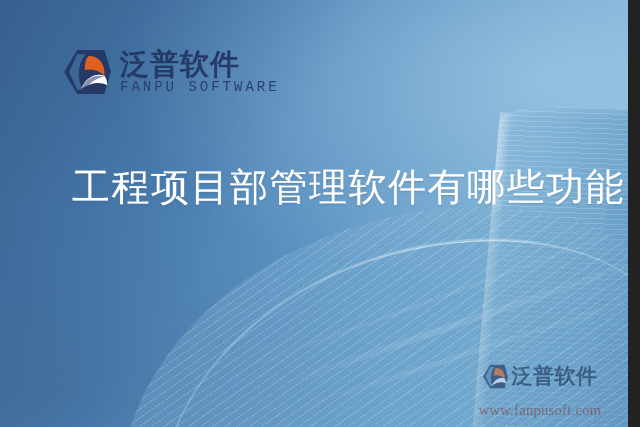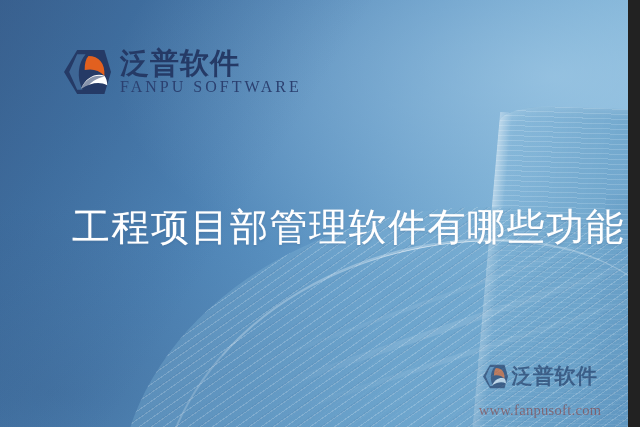--- a/index.html
+++ b/index.html
@@ -198,43 +198,42 @@
   }
   .logo-cn {
     font-family: "Liberation Sans", "DejaVu Sans", sans-serif;
     font-size: 29px;
     font-weight: 700;
     letter-spacing: 1px;
     color: #253a66;
     line-height: 1.02;
   }
   .logo-en {
-    font-family: Liberation Serif, serif;
-    font-size: 16px;
+    font-family: Liberation Mono, monospace;
+    font-size: 14px;
     font-weight: 400;
     letter-spacing: 3.0px;
     color: #2b4070;
     white-space: nowrap;
   }
 
   
   .title {
     position: absolute;
     left: 72px;
     top: 162px;
     font-family: "DejaVu Serif", "Liberation Serif", serif;
     font-size: 38px;
     font-weight: 400;
     color: #ffffff;
     letter-spacing: 1.5px;
     white-space: nowrap;
     text-shadow:
       0 1px 2px rgba(40,80,125,.30),
       0 0 1px rgba(255,255,255,.6);
-    margin-top: 40px;
   }
 
   
   .watermark {
     position: absolute;
     right: 6px;
     bottom: 8px;
     width: 164px;
     text-align: center;
     opacity: .62;

